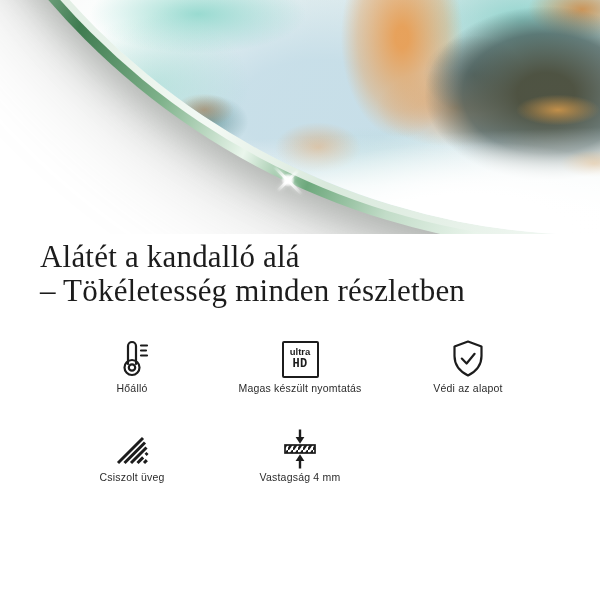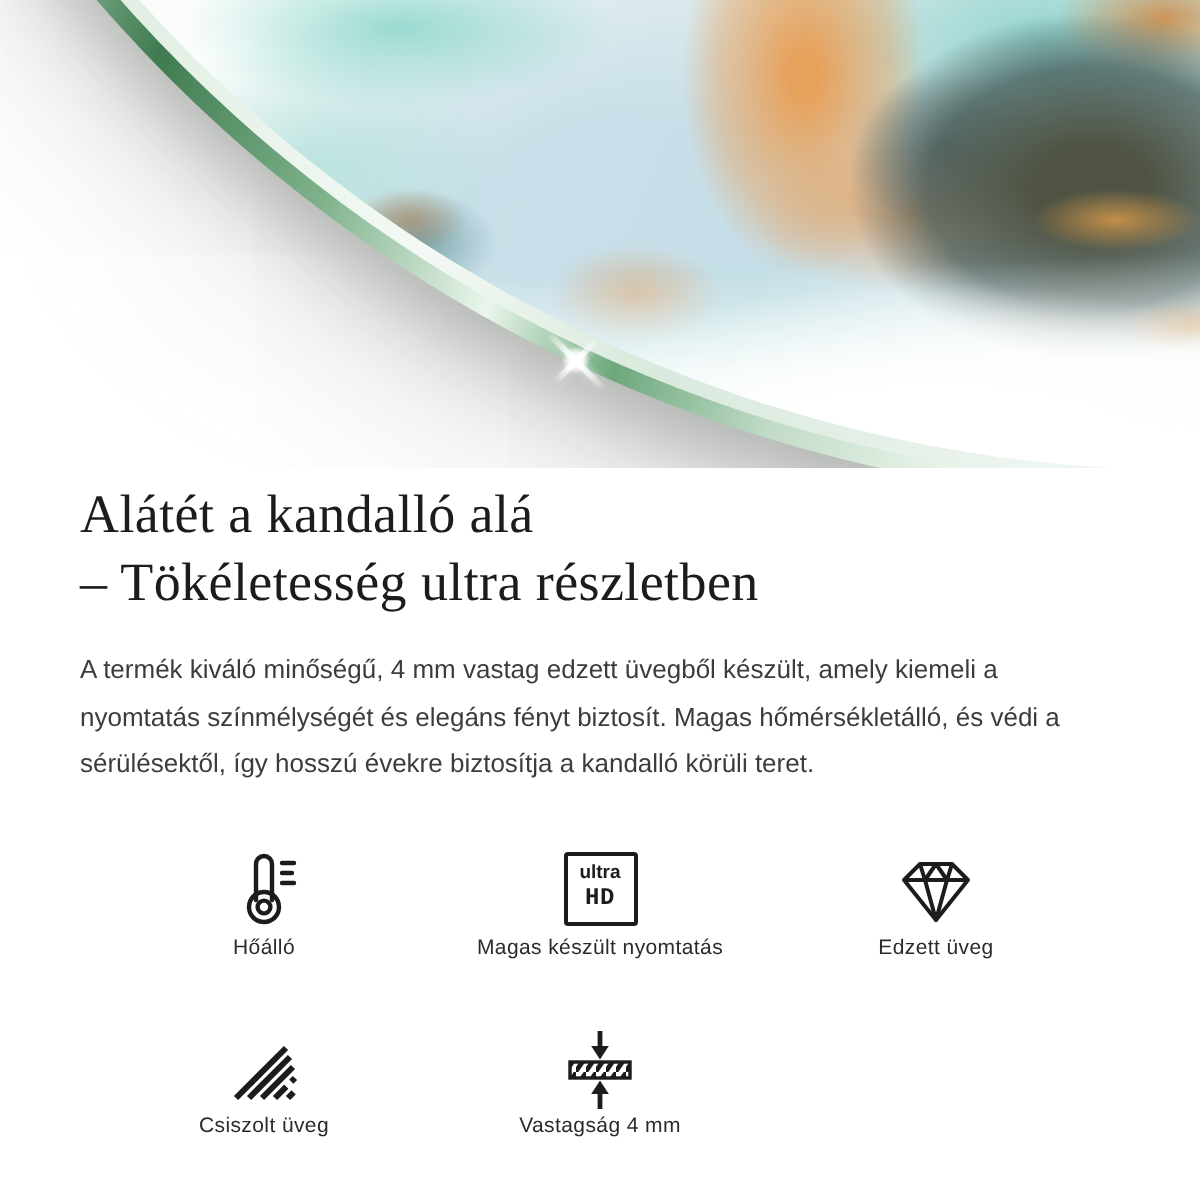--- a/index.html
+++ b/index.html
@@ -66,21 +66,21 @@
     position: absolute; left: 14px; top: 14px; width: 14px; height: 14px; border-radius: 50%;
     background: radial-gradient(circle, #ffffff 0%, rgba(255,255,255,.85) 35%, rgba(255,255,255,0) 70%);
   }
 
   
   .content { padding: 0 40px; }
   h1 {
     margin: 6px 0 0;
     font-family: "Liberation Serif", serif;
     font-weight: 400;
-    font-size: 27px; line-height: 34px;
+    font-size: 31px; line-height: 34px;
     letter-spacing: .2px;
     color: var(--color-heading-text, #1c1c1c);
   }
   .desc {
     margin: 15px 0 0;
     max-width: 515px;
     font-size: 13px; line-height: 23.5px;
     color: var(--color-body-text, #3c3c3c);
   }
 
@@ -115,22 +115,21 @@
   <div class="plate-bevel"></div>
   <div class="plate-art"></div>
   <div class="sparkle">
     <div class="ray ray1"></div>
       <div class="ray ray2"></div>
       <div class="core"></div>
   </div>
 </div>
 
 <div class="content">
-  <h1><span>Alátét a kandalló alá</span><br><span>– Tökéletesség ultra részletben</span></h1>
-  <p class="desc">A termék kiváló minőségű, 4 mm vastag edzett üvegből készült, amely kiemeli a nyomtatás színmélységét és elegáns fényt biztosít. Magas hőmérsékletálló, és védi a sérülésektől, így hosszú évekre biztosítja a kandalló körüli teret.</p>
+  <h1><span>Alátét a kandalló alá</span><br><span>– Tökéletesség minden részletben</span></h1>
 
   <div class="features">
 
     <div class="feature">
       <div class="ficon">
         <svg width="44" height="44" viewBox="0 0 44 44" fill="none" stroke="currentColor" stroke-width="2.2" stroke-linecap="round">
           <path d="M18 27 V9 a4 4 0 0 1 8 0 V27"></path>
           <circle cx="22" cy="30.5" r="7.5"></circle>
           <circle cx="22" cy="30.5" r="3.2"></circle>
           <path d="M31 8.5 h6 M31 13.5 h5 M31 18.5 h6"></path>
@@ -142,32 +141,30 @@
     <div class="feature">
       <div class="ficon">
         <div class="hdbox">
           <span class="hd-small">ultra</span>
           <span class="hd-big">HD</span>
         </div>
       </div>
       <div class="flabel">Magas készült nyomtatás</div>
     </div>
 
-
     <div class="feature">
       <div class="ficon">
-        <svg width="44" height="44" viewBox="0 0 44 44" fill="none" stroke="currentColor" stroke-width="2" stroke-linejoin="round">
-          <path d="M14 9 L30 9 L38 17 L22 37 L6 17 Z"></path>
-          <path d="M6 17 H38"></path>
-          <path d="M14 9 L16.5 17 L22 9 L27.5 17 L30 9"></path>
-          <path d="M16.5 17 L22 37 L27.5 17"></path>
+        <svg width="44" height="44" viewBox="0 0 44 44" fill="none" stroke="currentColor" stroke-width="2.2" stroke-linecap="round" stroke-linejoin="round">
+          <path d="M22 4.5 L35.5 9.5 V19 c0 9.6 -5.9 15.7 -13.5 19.5 C14.4 34.7 8.5 28.6 8.5 19 V9.5 Z"></path>
+          <path d="M15.8 21.6 l4.8 4.9 L28.6 16.8"></path>
         </svg>
       </div>
-      <div class="flabel">Edzett üveg</div>
+      <div class="flabel">Védi az alapot</div>
     </div>
+
 
     <div class="feature">
       <div class="ficon">
         <svg width="44" height="44" viewBox="0 0 44 44" fill="none" stroke="currentColor" stroke-width="3" stroke-linecap="butt">
           <path d="M8 37 L33 12"></path>
           <path d="M14.5 37 L35 16.5"></path>
           <path d="M21 37 L36.5 21.5"></path>
           <path d="M27.5 37 L37.5 27" stroke-dasharray="8 3.5"></path>
           <path d="M34 37 L38 33" stroke-dasharray="4 3"></path>
         </svg>

